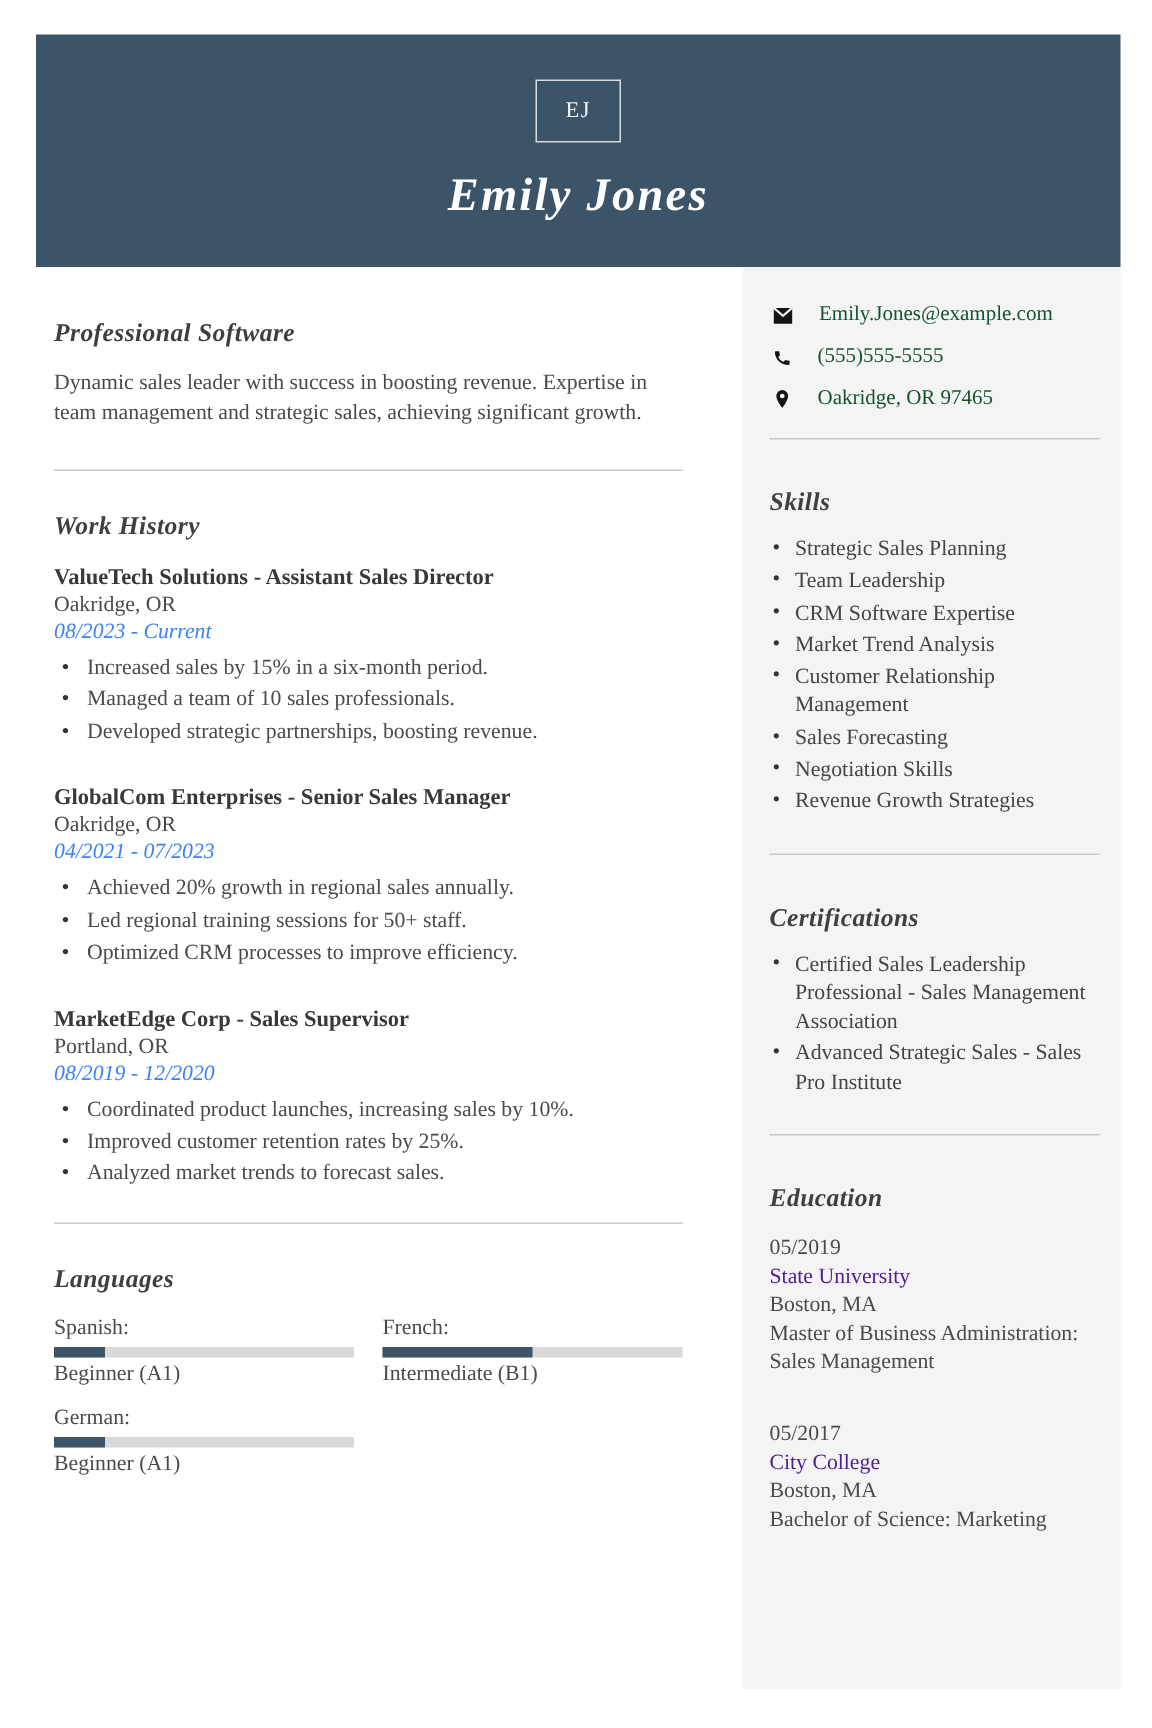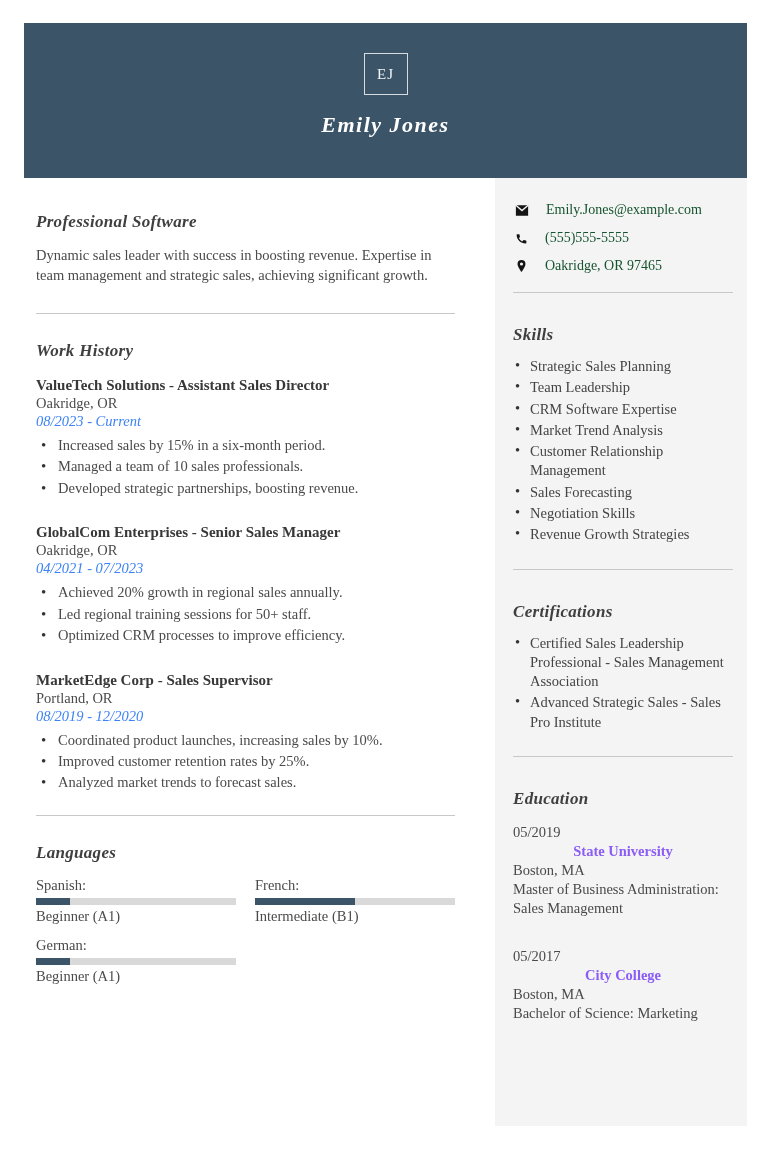--- a/index.html
+++ b/index.html
@@ -15,26 +15,26 @@
   body{
     width:768px;height:1152px;overflow:hidden;
     font-family:"Liberation Serif","DejaVu Serif",serif;
     color:var(--body);
   }
   .masthead{
     margin:23px 21px 0 24px;height:155px;background:var(--accent);
     display:flex;flex-direction:column;align-items:center;
   }
   .monogram{
-    margin-top:30px;width:44px;height:42px;border:1px solid rgba(255,255,255,.8);
+    margin-top:30px;width:57px;height:42px;border:1px solid rgba(255,255,255,.8);
     display:flex;align-items:center;justify-content:center;
     color:#f2f5f7;font-size:15px;letter-spacing:1px;
   }
   .masthead h1{
-    margin-top:17px;color:#ffffff;font-size:22px;font-style:italic;font-weight:bold;
+    margin-top:17px;color:#ffffff;font-size:31px;font-style:italic;font-weight:bold;
     letter-spacing:1.5px;
   }
   .columns{margin:0 21px 0 24px;display:flex;align-items:flex-start;}
   .left{flex:1;padding:34px 40px 0 12px;}
   .right{width:277px;height:948px;background:var(--panel);padding:24px 14px 0 18px;}
   h2{
     color:var(--ink);font-size:17px;font-style:italic;font-weight:bold;letter-spacing:.3px;
   }
   .left p{margin-top:13px;font-size:14.5px;line-height:1.38;}
   hr{border:none;border-top:1px solid var(--rule);}
@@ -61,21 +61,21 @@
   .right hr{margin-top:24px;}
   .right .sec{margin-top:32px;}
   ul.plain{list-style:none;margin-top:12px;}
   ul.plain li{
     position:relative;padding-left:17px;font-size:14.5px;line-height:1.33;margin-top:2px;color:#444;
   }
   ul.plain li::before{content:"•";position:absolute;left:2px;top:-1px;color:#333;}
   .edu{margin-top:14px;}
   .edu + .edu{margin-top:28px;}
   .edu div{font-size:14.5px;line-height:1.32;}
-  .edu .school{font-weight:bold;color:#8b5cf6;text-align:center;}
+  .edu .school{font-weight:normal;color:#4c1d95;}
 </style>
 </head>
 <body>
 
 <header class="masthead">
   <div class="monogram">
     <span>EJ</span>
   </div>
   <h1>Emily Jones</h1>
 </header>

